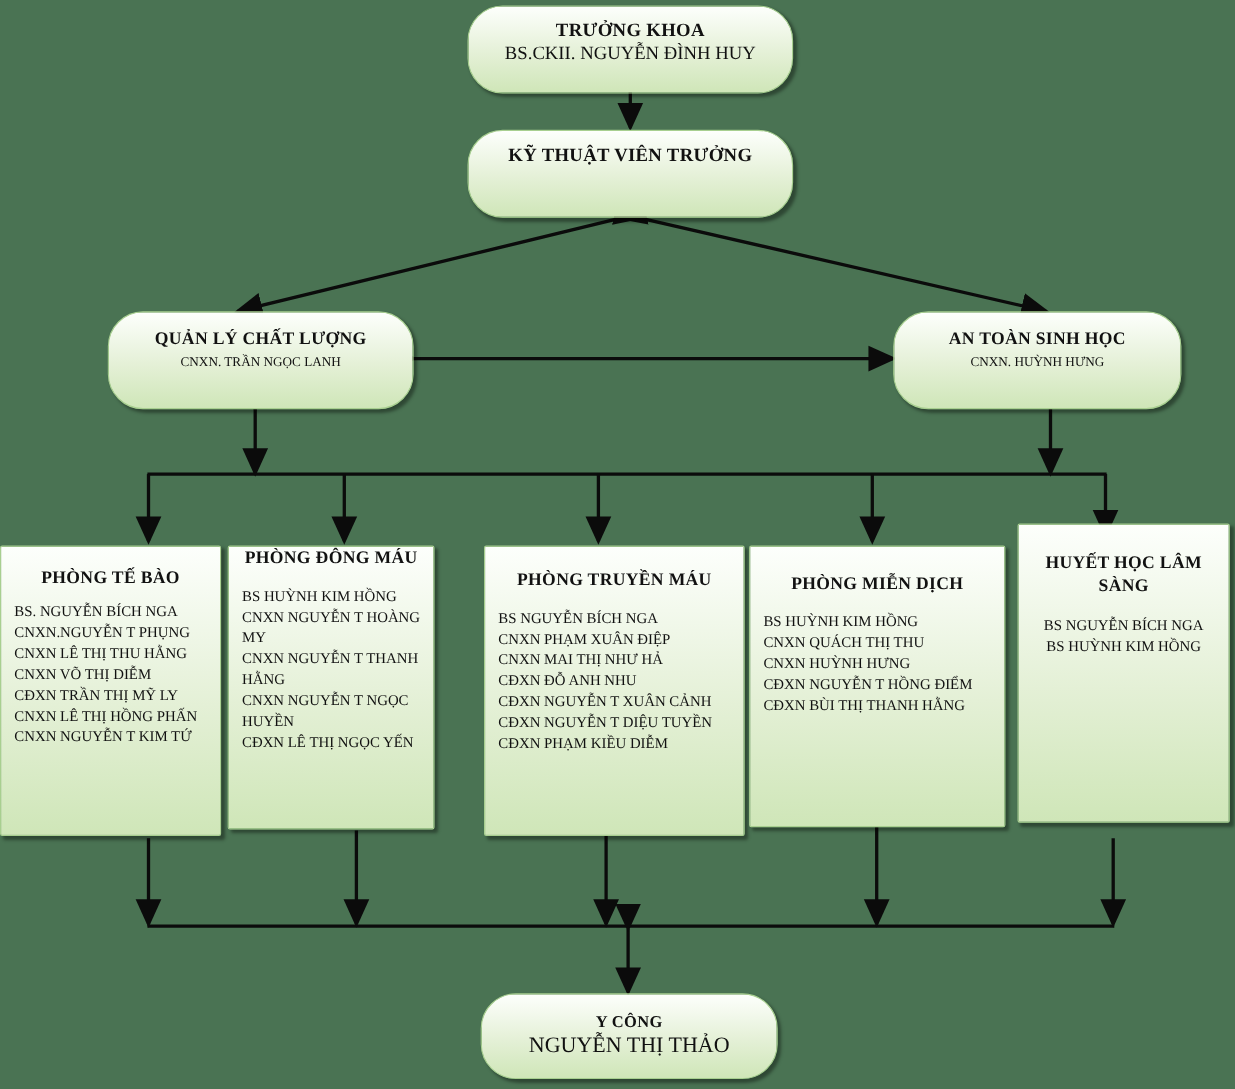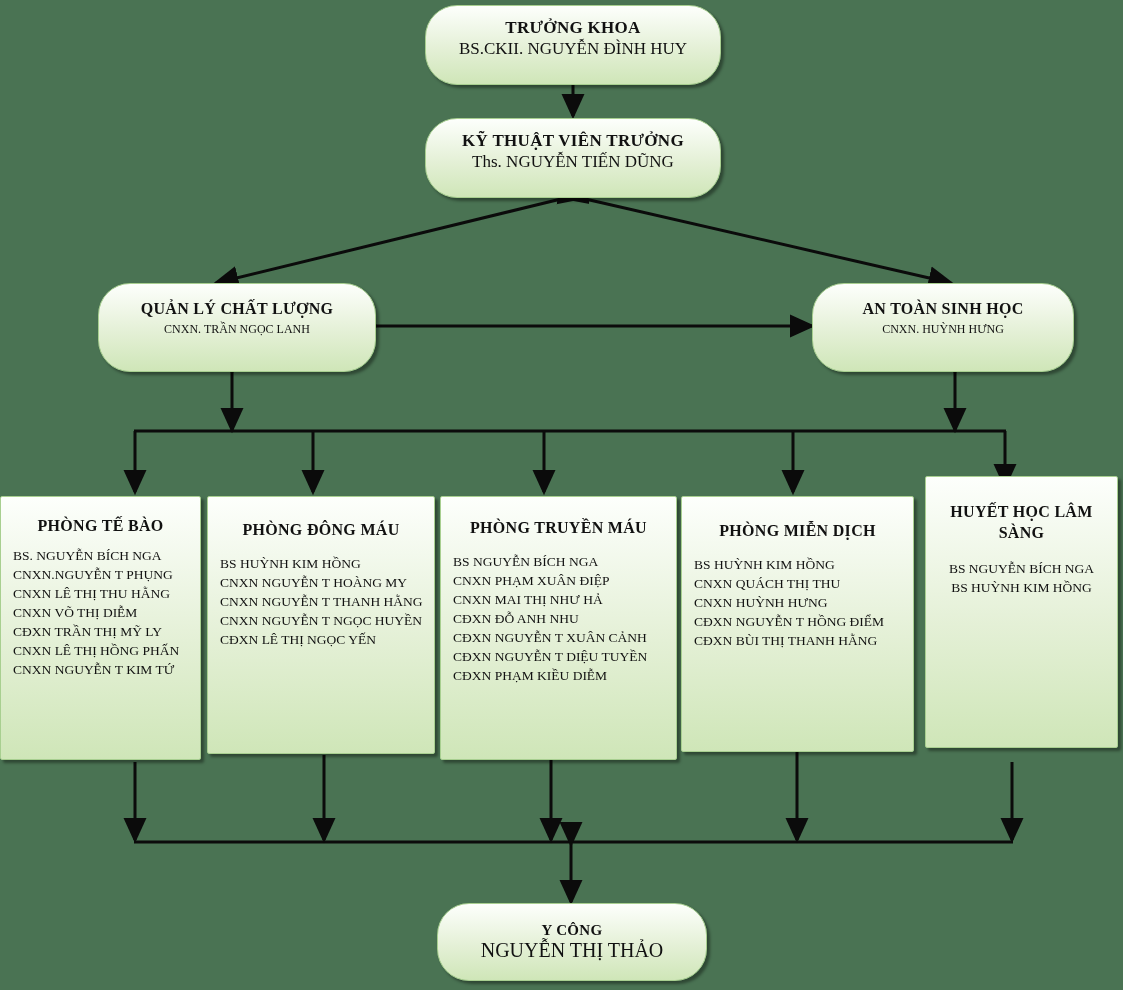--- a/index.html
+++ b/index.html
@@ -103,21 +103,20 @@
     </g>
   </svg>
 
   <div class="box b-head" style="left:425px;top:5px;width:296px;height:80px;padding-top:12px;">
     <div class="title">TRƯỞNG KHOA</div>
     <div class="sub">BS.CKII. NGUYỄN ĐÌNH HUY</div>
   </div>
 
   <div class="box b-head" style="left:425px;top:118px;width:296px;height:80px;padding-top:12px;">
     <div class="title">KỸ THUẬT VIÊN TRƯỞNG</div>
-    <div class="sub">Ths. NGUYỄN TIẾN DŨNG</div>
   </div>
 
   <div class="box b-mgr" style="left:98px;top:283px;width:278px;height:89px;padding-top:15px;">
     <div class="title">QUẢN LÝ CHẤT LƯỢNG</div>
     <div class="sub">CNXN. TRẦN NGỌC LANH</div>
   </div>
 
   <div class="box b-mgr" style="left:812px;top:283px;width:262px;height:89px;padding-top:15px;">
     <div class="title">AN TOÀN SINH HỌC</div>
     <div class="sub">CNXN. HUỲNH HƯNG</div>
@@ -127,21 +126,21 @@
     <div class="title">PHÒNG TẾ BÀO</div>
     <div class="members" style="white-space:pre-line;margin-top:10px;">BS. NGUYỄN BÍCH  NGA
 CNXN.NGUYỄN T  PHỤNG
 CNXN LÊ THỊ THU HẰNG
 CNXN VÕ THỊ DIỄM
 CĐXN TRẦN THỊ MỸ LY
 CNXN LÊ THỊ HỒNG PHẤN
 CNXN NGUYỄN T KIM TỨ</div>
   </div>
 
-  <div class="box dept" style="left:207px;top:496px;width:228px;height:258px;padding-top:22px;">
+  <div class="box dept" style="left:207px;top:496px;width:188px;height:258px;">
     <div class="title">PHÒNG ĐÔNG MÁU</div>
     <div class="members" style="white-space:pre-line;">BS HUỲNH KIM HỒNG
 CNXN NGUYỄN T HOÀNG MY
 CNXN NGUYỄN T THANH HẰNG
 CNXN NGUYỄN T  NGỌC HUYỀN
 CĐXN LÊ THỊ NGỌC YẾN</div>
   </div>
 
   <div class="box dept" style="left:440px;top:496px;width:237px;height:264px;padding-top:20px;">
     <div class="title">PHÒNG TRUYỀN MÁU</div>

